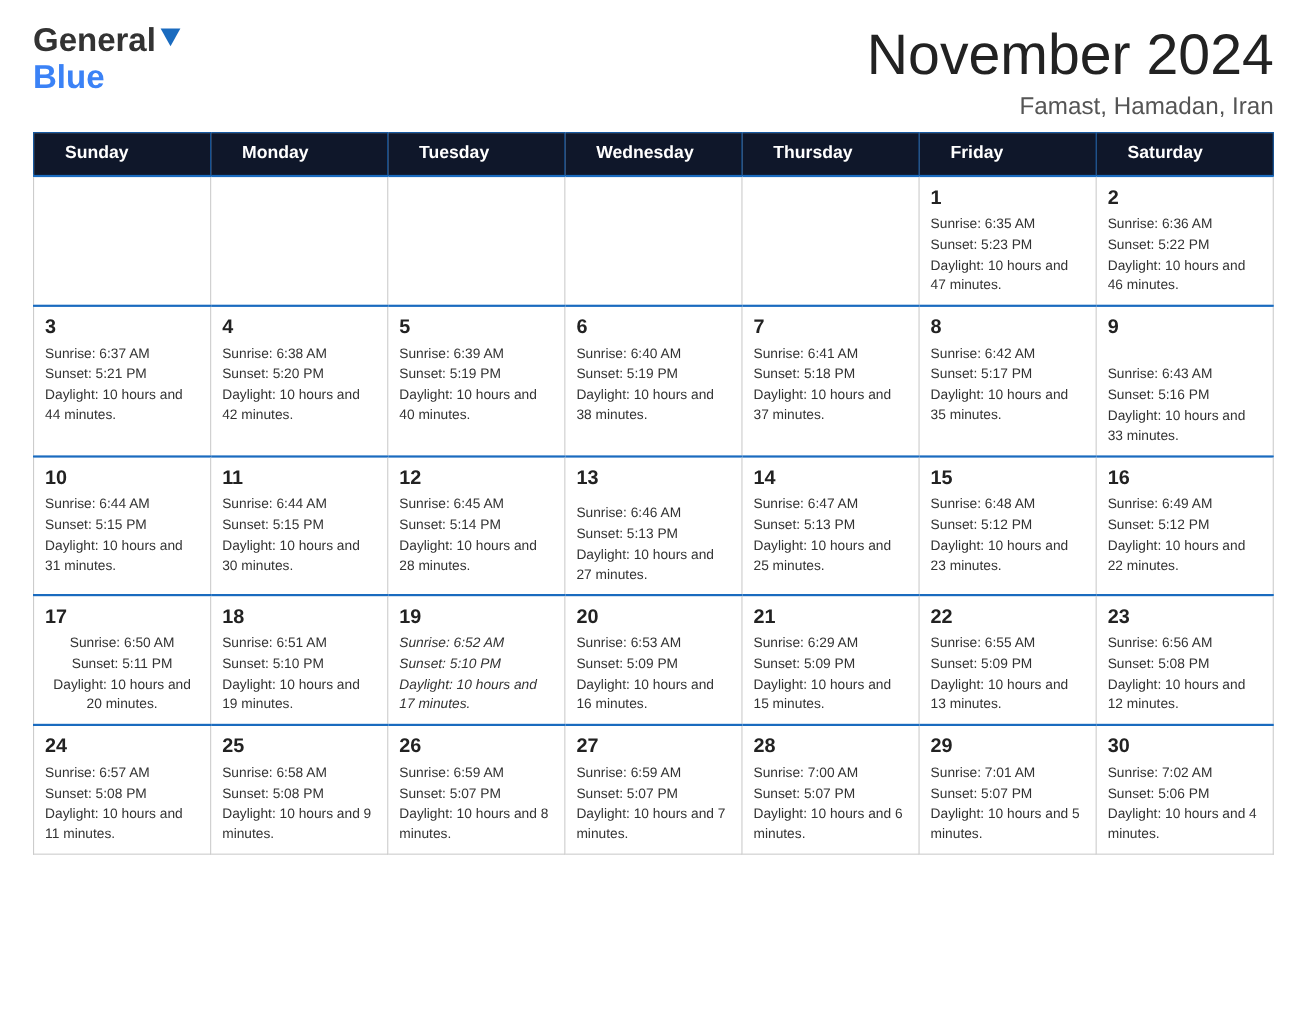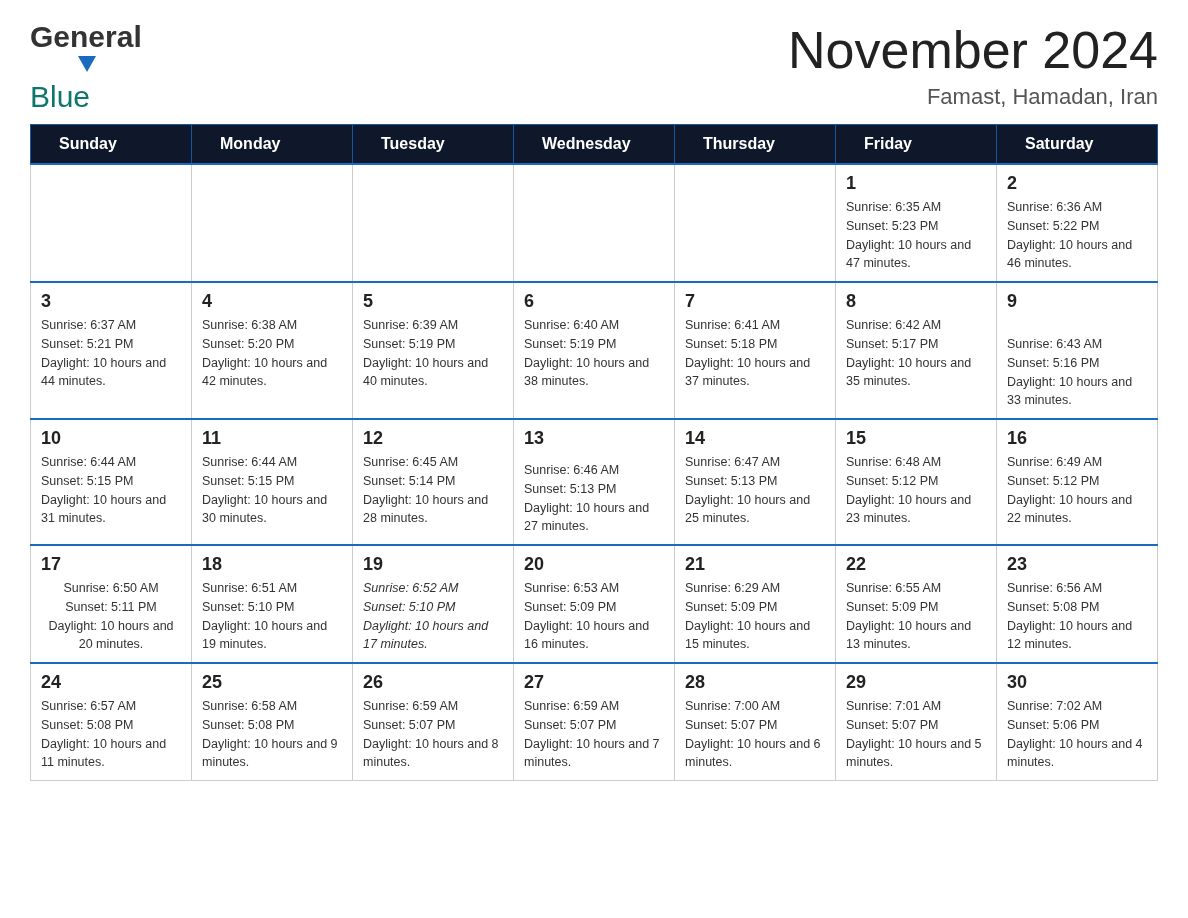--- a/index.html
+++ b/index.html
@@ -72,35 +72,34 @@
       font-size: 12.5px;
       color: #333;
       line-height: 1.5;
     }
     .empty-cell {
       background: #f9f9f9;
     }
     .logo-row {
       display: flex;
       align-items: center;
-      flex-direction: column;
     }
     .logo-text-general {
       font-size: 30px;
       font-weight: bold;
       color: #333;
     }
     .logo-arrow {
       display: inline-block;
       margin-left: 2px;
     }
     .logo-text-blue {
       font-size: 30px;
-      font-weight: normal;
-      color: #0f766e;
+      font-weight: bold;
+      color: #3b82f6;
     }
   </style>
 </head>
 <body>
 
 <div class="header">
   <div class="logo">
     <div class="logo-row">
       <span class="logo-text-general">General</span>
       <span class="logo-arrow">

